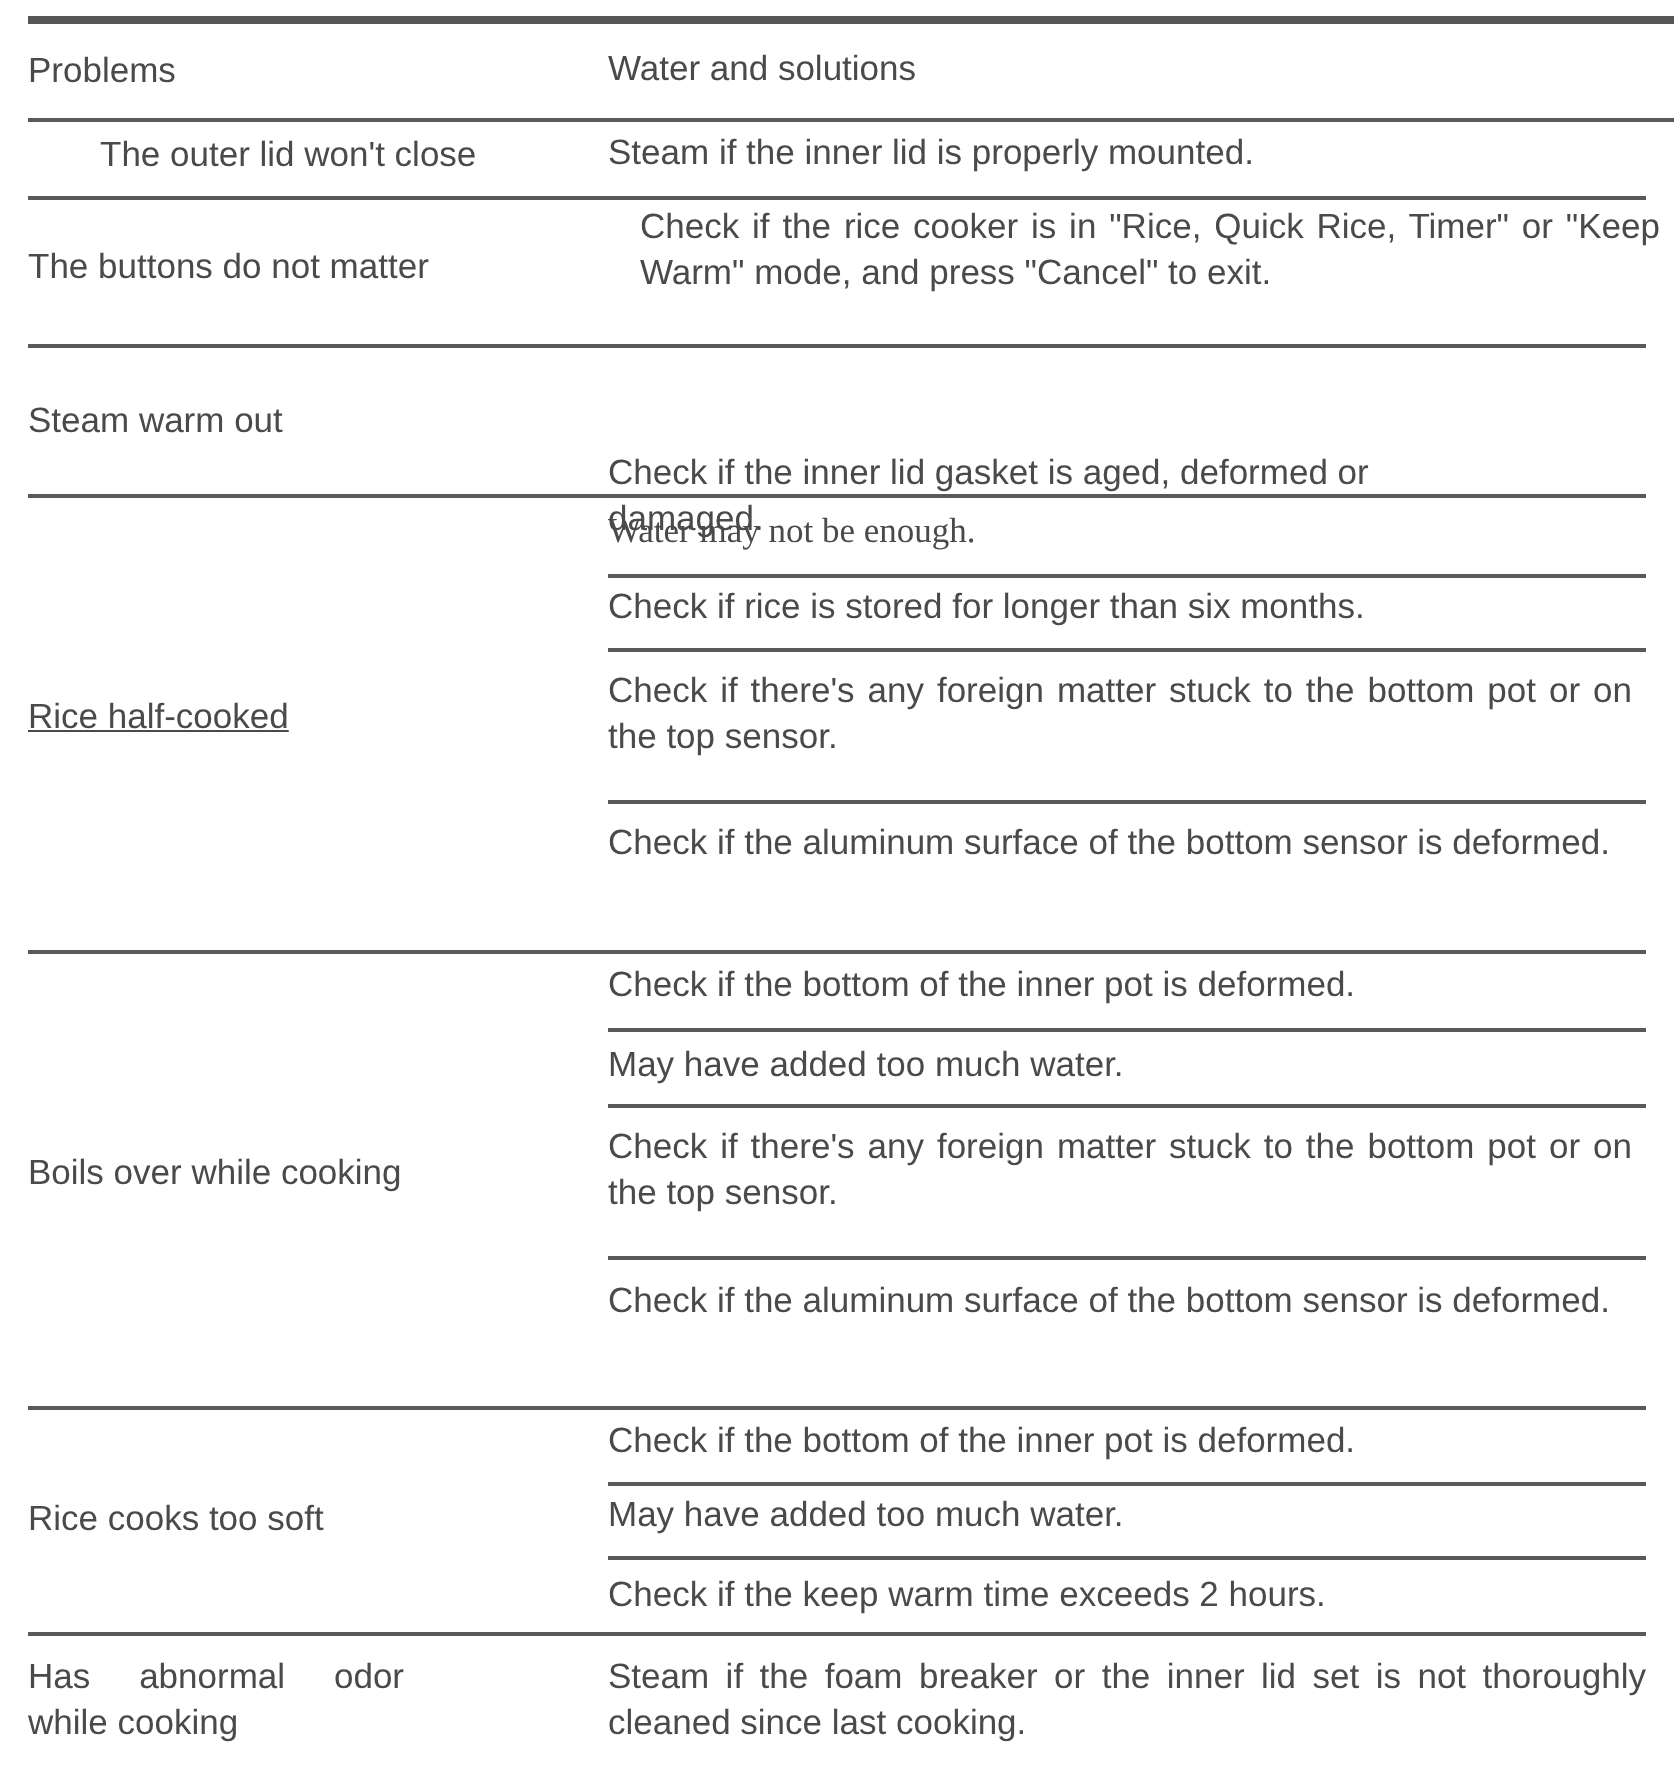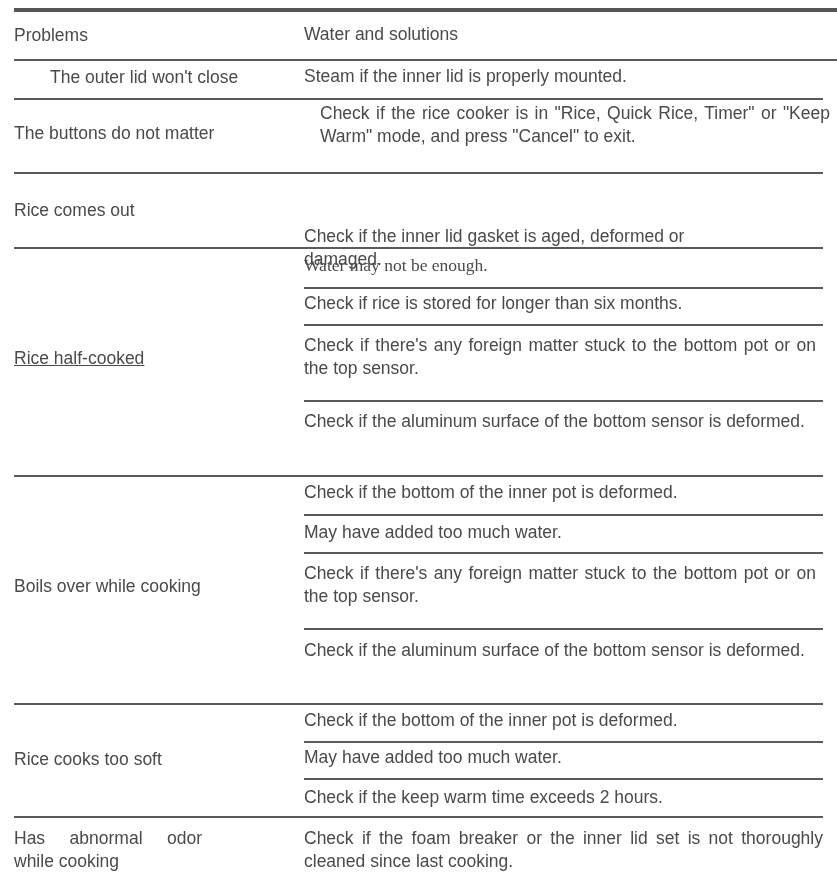--- a/index.html
+++ b/index.html
@@ -54,21 +54,21 @@
   <div class="hline" style="left:14px; top:59px; width:823px;"></div>
 
   <div class="cell" style="left:14px; top:66px;margin-left:36px;">The outer lid won't close</div>
   <div class="cell" style="left:304px; top:65px;">Steam if the inner lid is properly mounted.</div>
   <div class="hline" style="left:14px; top:98px; width:809px;"></div>
 
   <div class="cell" style="left:14px; top:122px;">The buttons do not matter</div>
   <div class="cell wrap justify" style="left:304px; top:102px; width:510px;margin-left:16px;">Check if the rice cooker is in "Rice, Quick Rice, Timer" or "Keep Warm" mode, and press "Cancel" to exit.</div>
   <div class="hline" style="left:14px; top:172px; width:809px;"></div>
 
-  <div class="cell" style="left:14px; top:199px;">Rice comes out</div>
+  <div class="cell" style="left:14px; top:199px;">Steam warm out</div>
   <div class="cell wrap" style="left:304px; top:201px; width:460px;margin-top:24px;">Check if the inner lid gasket is aged, deformed or damaged.</div>
   <div class="hline" style="left:14px; top:247px; width:809px;"></div>
 
   <div class="cell" style="left:14px; top:347px;text-decoration:underline;">Rice half-cooked</div>
   <div class="cell" style="left:304px; top:254px;font-family:Liberation Serif, serif;">Water may not be enough.</div>
   <div class="hline" style="left:304px; top:287px; width:519px;"></div>
   <div class="cell" style="left:304px; top:292px;">Check if rice is stored for longer than six months.</div>
   <div class="hline" style="left:304px; top:324px; width:519px;"></div>
   <div class="cell wrap justify" style="left:304px; top:334px; width:512px;">Check if there's any foreign matter stuck to the bottom pot or on the top sensor.</div>
   <div class="hline" style="left:304px; top:400px; width:519px;"></div>
@@ -87,15 +87,15 @@
 
   <div class="cell" style="left:14px; top:748px;">Rice cooks too soft</div>
   <div class="cell" style="left:304px; top:709px;">Check if the bottom of the inner pot is deformed.</div>
   <div class="hline" style="left:304px; top:741px; width:519px;"></div>
   <div class="cell" style="left:304px; top:746px;">May have added too much water.</div>
   <div class="hline" style="left:304px; top:778px; width:519px;"></div>
   <div class="cell" style="left:304px; top:786px;">Check if the keep warm time exceeds 2 hours.</div>
   <div class="hline" style="left:14px; top:816px; width:809px;"></div>
 
   <div class="cell wrap justify" style="left:14px; top:827px; width:188px;">Has abnormal odor while cooking</div>
-  <div class="cell wrap justify" style="left:304px; top:827px; width:519px;">Check if the foam breaker or the inner lid set is not thoroughly cleaned since last cooking.</div>
+  <div class="cell wrap justify" style="left:304px; top:827px; width:519px;">Steam if the foam breaker or the inner lid set is not thoroughly cleaned since last cooking.</div>
 
 </div>
 
 </body></html>

